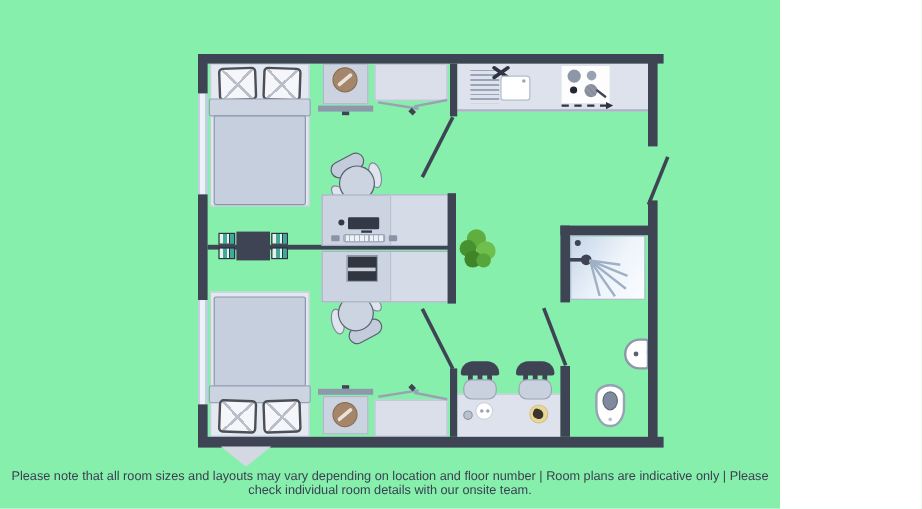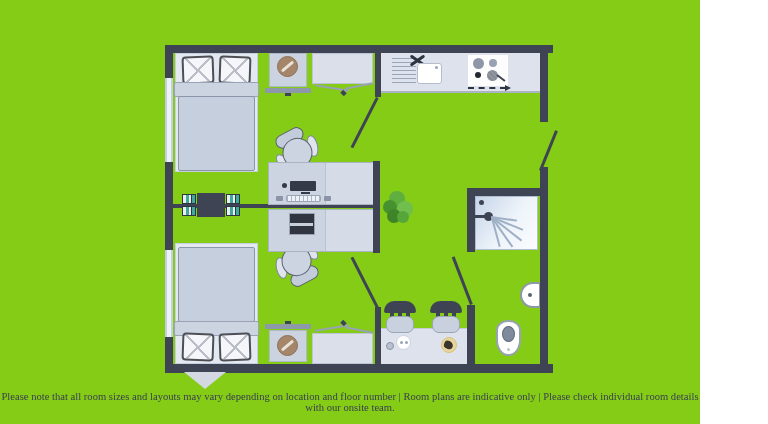--- a/index.html
+++ b/index.html
@@ -1,17 +1,17 @@
 <!DOCTYPE html>
 <html style="--wall: #3e4454; --window: #c3cfe0; --furniture: #ccd4e2; --furniture_light: #dde2ec; --dark_item: #343947; --teal: #3fa99c; --plant: #5fae3f; --lamp: #a5866a; --plate: #e8d79c; --marker: #d3d8e2; --text: #3a4051;"><head>
 <meta charset="utf-8">
 <style>
   html,body{margin:0;padding:0;background:#fff;}
-  .stage{position:relative;width:700px;height:424px;background:#84cc16;overflow:hidden;
-         font-family:Liberation Serif, serif;}
+  .stage{position:relative;width:650px;height:424px;background:#86efac;overflow:hidden;
+         font-family:Liberation Sans, sans-serif;}
   .abs{position:absolute;}
   .w{position:absolute;background:var(--wall,#3e4454);}
   .win{position:absolute;background:linear-gradient(90deg,var(--window,#c3cfe0) 0 2px,#edf2f8 2px 6px,var(--window,#c3cfe0) 6px 8px);}
   .door{position:absolute;width:2.5px;background:var(--wall,#3e4454);}
   .plan{position:absolute;left:165px;top:43px;width:388px;height:330px;}
   .furn{position:absolute;background:var(--furniture,#ccd4e2);border:1px solid #a9b3c3;box-sizing:border-box;}
   .lightfurn{position:absolute;background:var(--furniture_light,#dde2ec);box-sizing:border-box;}
   .round{border-radius:50%;}
   .pillow{position:absolute;width:32px;height:28px;background:
       linear-gradient(45deg,transparent 46%,#b9bec9 46%,#b9bec9 52%,transparent 52%),

